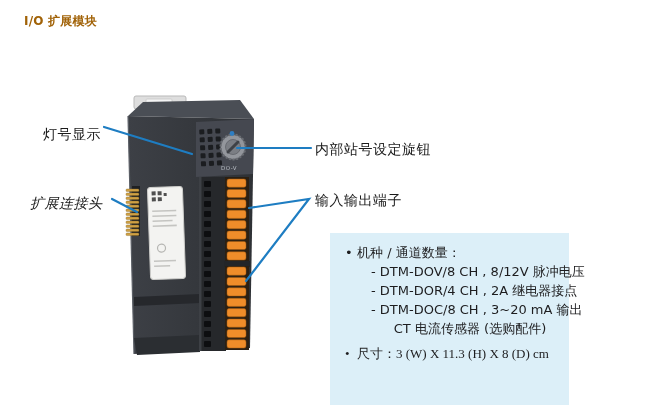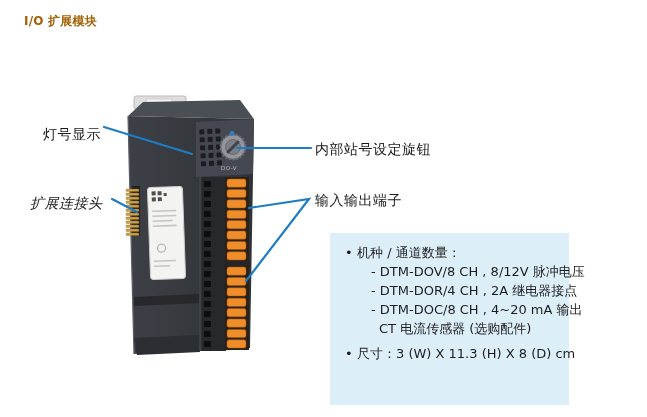--- a/index.html
+++ b/index.html
@@ -13,22 +13,22 @@
   .c-conn{left:30px;top:195px;font-style:italic;}
   .c-knob{left:315px;top:141px;}
   .c-term{left:315px;top:192px;}
   .infobox{position:absolute;left:318px;top:233px;width:239px;height:172px;background:#dceff8;
            box-sizing:border-box;padding:10px 8px 8px 14px;color:#1d1d1f;font-size:13px;
            line-height:19px;margin-left:12px;}
   .ib-row{white-space:nowrap;}
   .ib-row.bullet{position:relative;padding-left:13px;}
   .ib-row.bullet::before{content:"\2022";position:absolute;left:1px;}
   .ib-row.model{padding-left:27px;}
-  .ib-row.cont{padding-left:35px;}
-  .ib-row.dim{margin-top:6px;}
+  .ib-row.cont{padding-left:35px;text-align:center;}
+  .ib-row.dim{margin-top:6px;font-family:Liberation Serif, serif;}
 </style>
 </head>
 <body>
 
 <div class="canvas">
 
   <h1 class="title">I/O 扩展模块</h1>
 
   <svg class="art" width="647" height="417" viewBox="0 0 647 417">
     <defs>
@@ -171,18 +171,18 @@
 
   <div class="callout c-led">灯号显示</div>
   <div class="callout c-conn">扩展连接头</div>
   <div class="callout c-term">输入输出端子</div>
   <div class="callout c-knob">内部站号设定旋钮</div>
 
   <div class="infobox">
     <div class="ib-row bullet">机种 / 通道数量：</div>
     <div class="ib-row model">- DTM-DOV/8 CH , 8/12V 脉冲电压</div>
     <div class="ib-row model">- DTM-DOR/4 CH , 2A 继电器接点</div>
-    <div class="ib-row model">- DTM-DOC/8 CH , 4~20 mA 输出</div>
+    <div class="ib-row model">- DTM-DOC/8 CH , 3~20 mA 输出</div>
     <div class="ib-row model cont">CT 电流传感器 (选购配件)</div>
     <div class="ib-row bullet dim">尺寸：3 (W) X 11.3 (H) X 8 (D) cm</div>
   </div>
 
 </div>
 
 </body></html>

